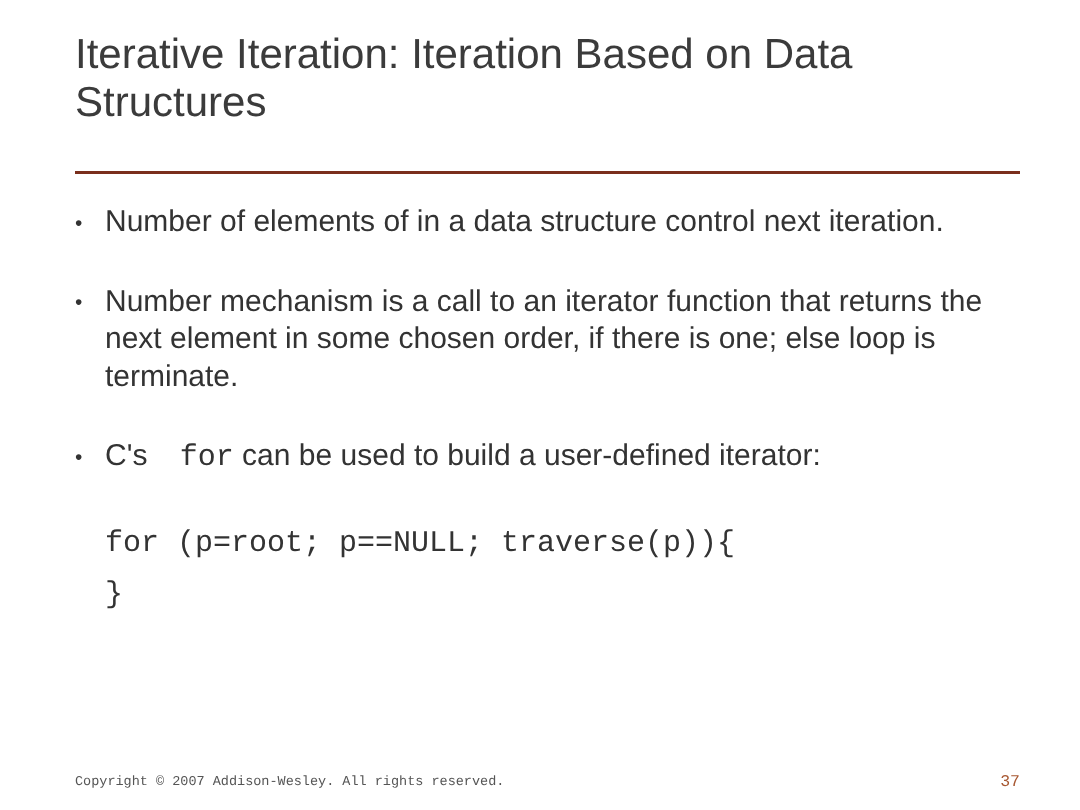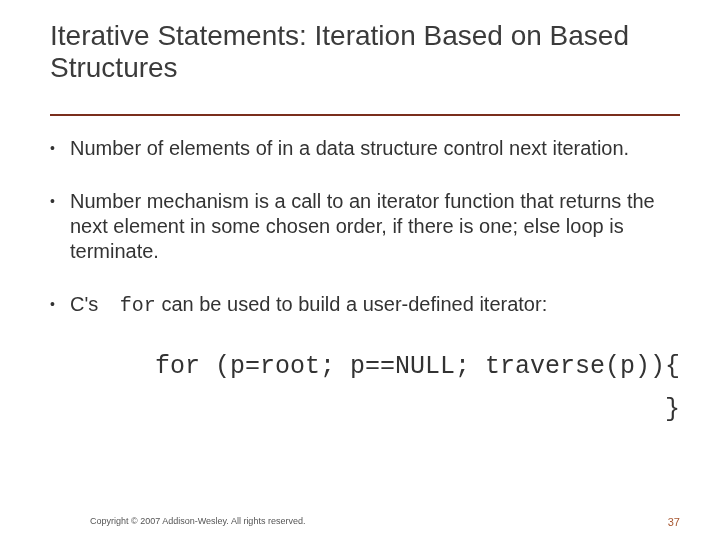--- a/index.html
+++ b/index.html
@@ -53,48 +53,46 @@
   .txt {
     flex: 1;
   }
   .ital { }
   .mono {
     font-family: "Courier New", Courier, monospace;
     margin-left: 16px;
   }
   .codeblock {
     font-family: "Courier New", Courier, monospace;
-    font-size: 25px;
+    font-size: 20px;
     margin-left: 20px;
     line-height: 1.7;
-    text-align: right;
   }
   .footer {
     position: absolute;
     bottom: 12px;
     left: 50px;
     right: 40px;
     font-size: 9px;
     color: #555;
     display: flex;
     justify-content: space-between;
-    font-family: Liberation Sans, sans-serif;
-    margin-left: 40px;
+    font-family: Liberation Mono, monospace;
   }
   .pagenum {
     color: #a85832;
     font-size: 11px;
   }
 </style>
 </head>
 <body>
 
 <div class="slide">
 
-  <div class="title">Iterative Statements: Iteration Based on Based Structures</div>
+  <div class="title">Iterative Iteration: Iteration Based on Data Structures</div>
   <div class="rule"></div>
 
   <div class="body">
 
     <div class="bullet">
       <div class="dot">•</div>
       <div class="txt">
         <span>Number of elements of in a data structure control next iteration.</span>
       </div>
     </div>

